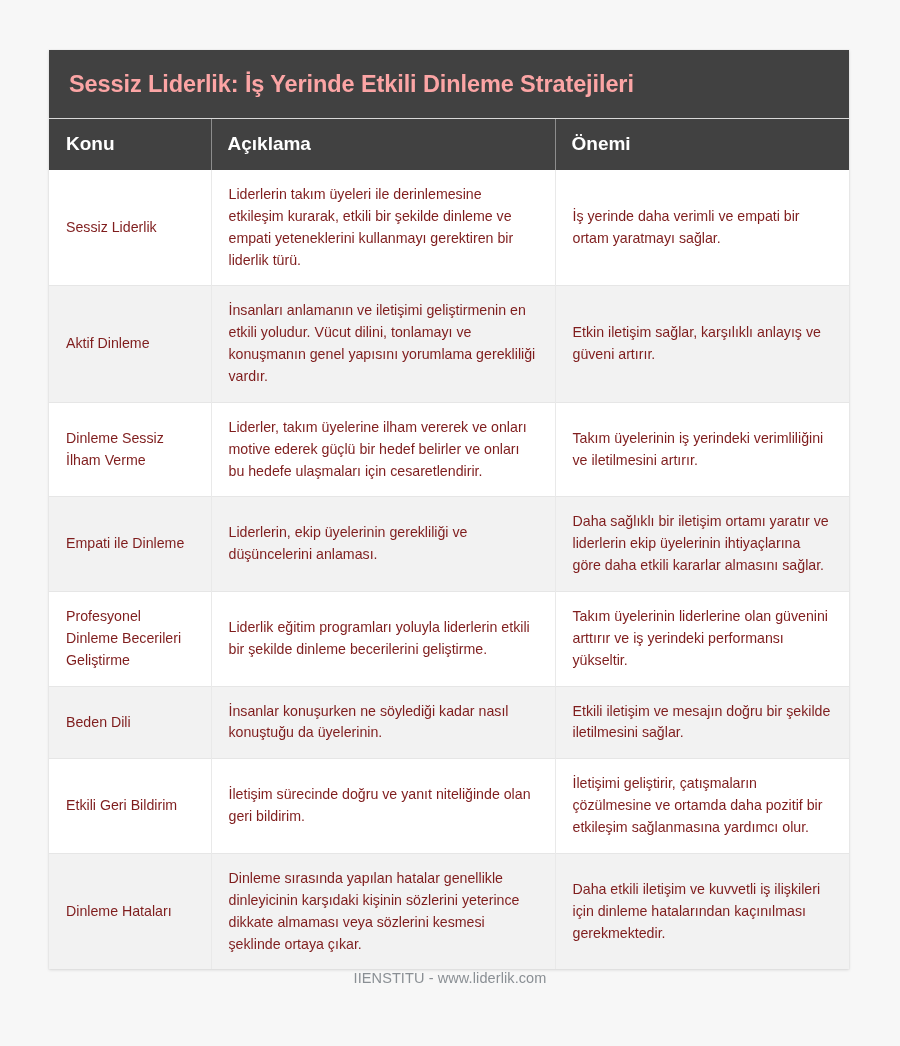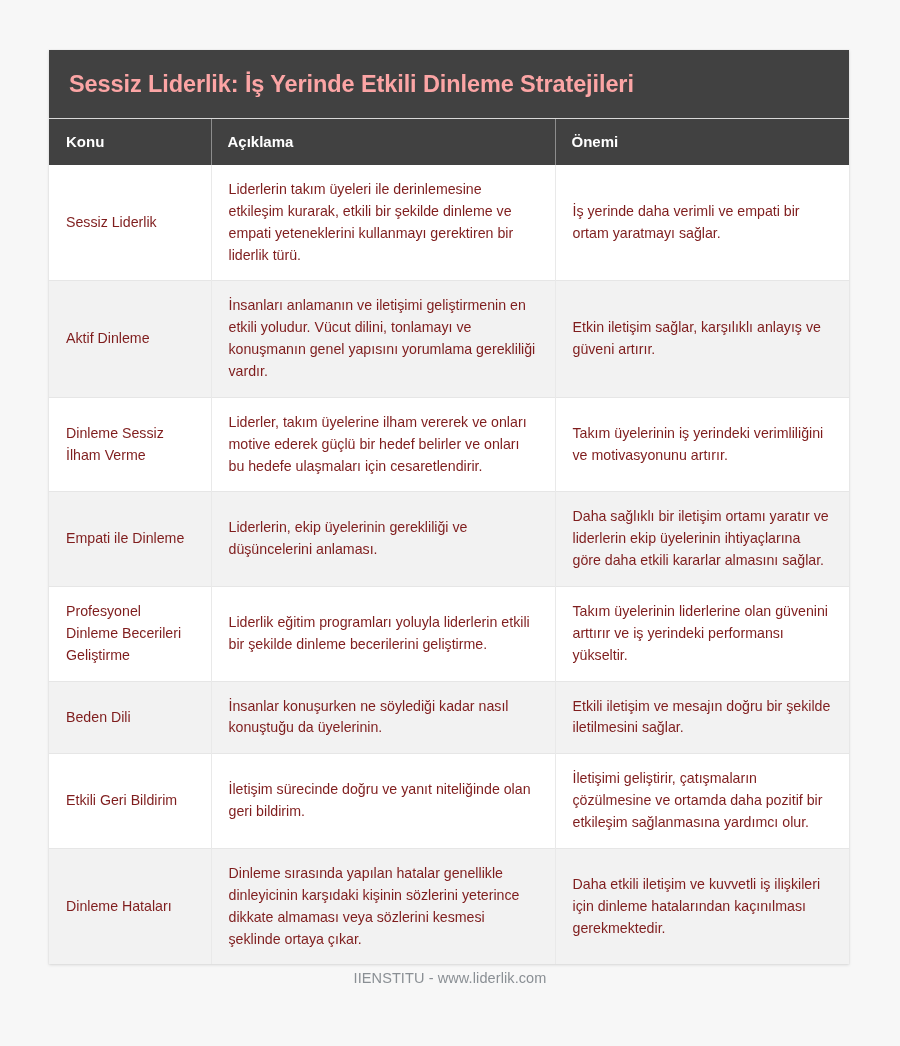--- a/index.html
+++ b/index.html
@@ -38,21 +38,21 @@
     box-sizing: border-box;
   }
   table.grid {
     width: 100%;
     border-collapse: collapse;
     table-layout: fixed;
   }
   table.grid thead th {
     background: #414141;
     color: #ffffff;
-    font-size: 15px;
+    font-size: 19px;
     font-weight: bold;
     text-align: left;
     padding: 14px 16px 15px 16px;
     border-left: 1px solid #8d8d8d;
     border-top: 1px solid #d8d8d8;
     vertical-align: middle;
     box-sizing: border-box;
   }
   table.grid thead th:first-child {
     border-left: none;
@@ -121,21 +121,21 @@
           <td>İş yerinde daha verimli ve empati bir ortam yaratmayı sağlar.</td>
         </tr>
         <tr class="alt">
           <td>Aktif Dinleme</td>
           <td>İnsanları anlamanın ve iletişimi geliştirmenin en etkili yoludur. Vücut dilini, tonlamayı ve konuşmanın genel yapısını yorumlama gerekliliği vardır.</td>
           <td>Etkin iletişim sağlar, karşılıklı anlayış ve güveni artırır.</td>
         </tr>
         <tr>
           <td>Dinleme Sessiz İlham Verme</td>
           <td>Liderler, takım üyelerine ilham vererek ve onları motive ederek güçlü bir hedef belirler ve onları bu hedefe ulaşmaları için cesaretlendirir.</td>
-          <td>Takım üyelerinin iş yerindeki verimliliğini ve motivasyonunu artırır.</td>
+          <td>Takım üyelerinin iş yerindeki verimliliğini ve iletilmesini artırır.</td>
         </tr>
         <tr class="alt">
           <td>Empati ile Dinleme</td>
           <td>Liderlerin, ekip üyelerinin gerekliliği ve düşüncelerini anlaması.</td>
           <td>Daha sağlıklı bir iletişim ortamı yaratır ve liderlerin ekip üyelerinin ihtiyaçlarına göre daha etkili kararlar almasını sağlar.</td>
         </tr>
         <tr>
           <td>Profesyonel Dinleme Becerileri Geliştirme</td>
           <td>Liderlik eğitim programları yoluyla liderlerin etkili bir şekilde dinleme becerilerini geliştirme.</td>
           <td>Takım üyelerinin liderlerine olan güvenini arttırır ve iş yerindeki performansı yükseltir.</td>

